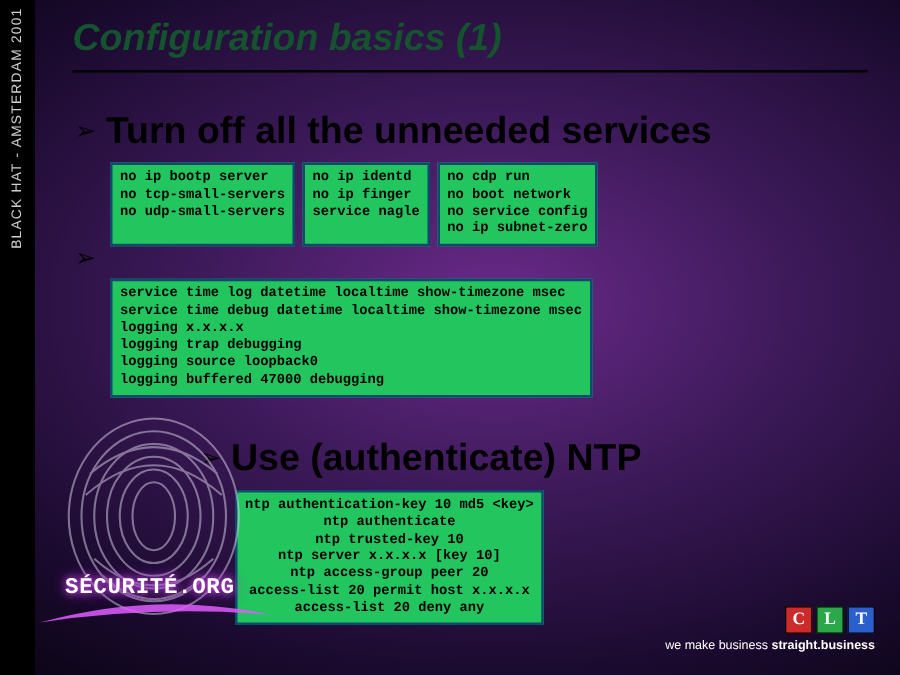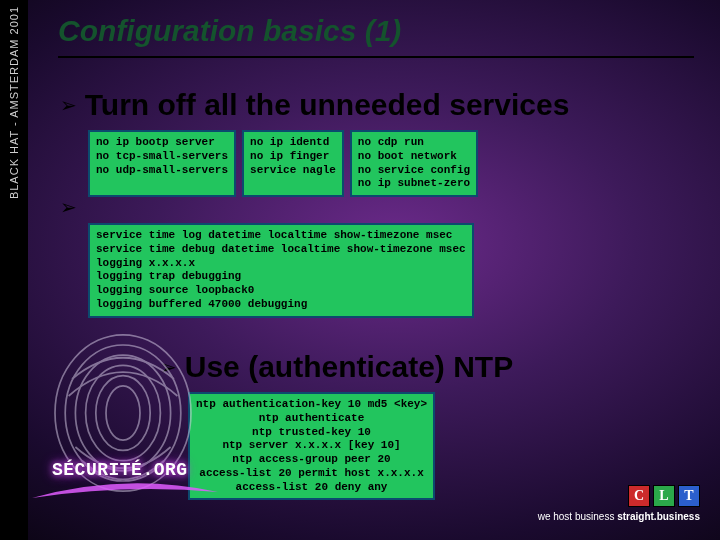--- a/index.html
+++ b/index.html
@@ -154,15 +154,15 @@
   <path d="M2 20 Q95 -6 188 14 Q95 6 2 20 Z" fill="#e05cff" opacity="0.85"></path>
 </svg>
 
 <div class="footer-right">
   <div class="clt-row">
     <div class="clt-box" style="background:#cc2b2b">C</div>
     <div class="clt-box" style="background:#2ba84a">L</div>
     <div class="clt-box" style="background:#2b5fcc">T</div>
   </div>
   <div class="tagline">
-    <span>we host business </span><b>straight.business</b>
+    <span>we make business </span><b>straight.business</b>
   </div>
 </div>
 
 </body></html>

